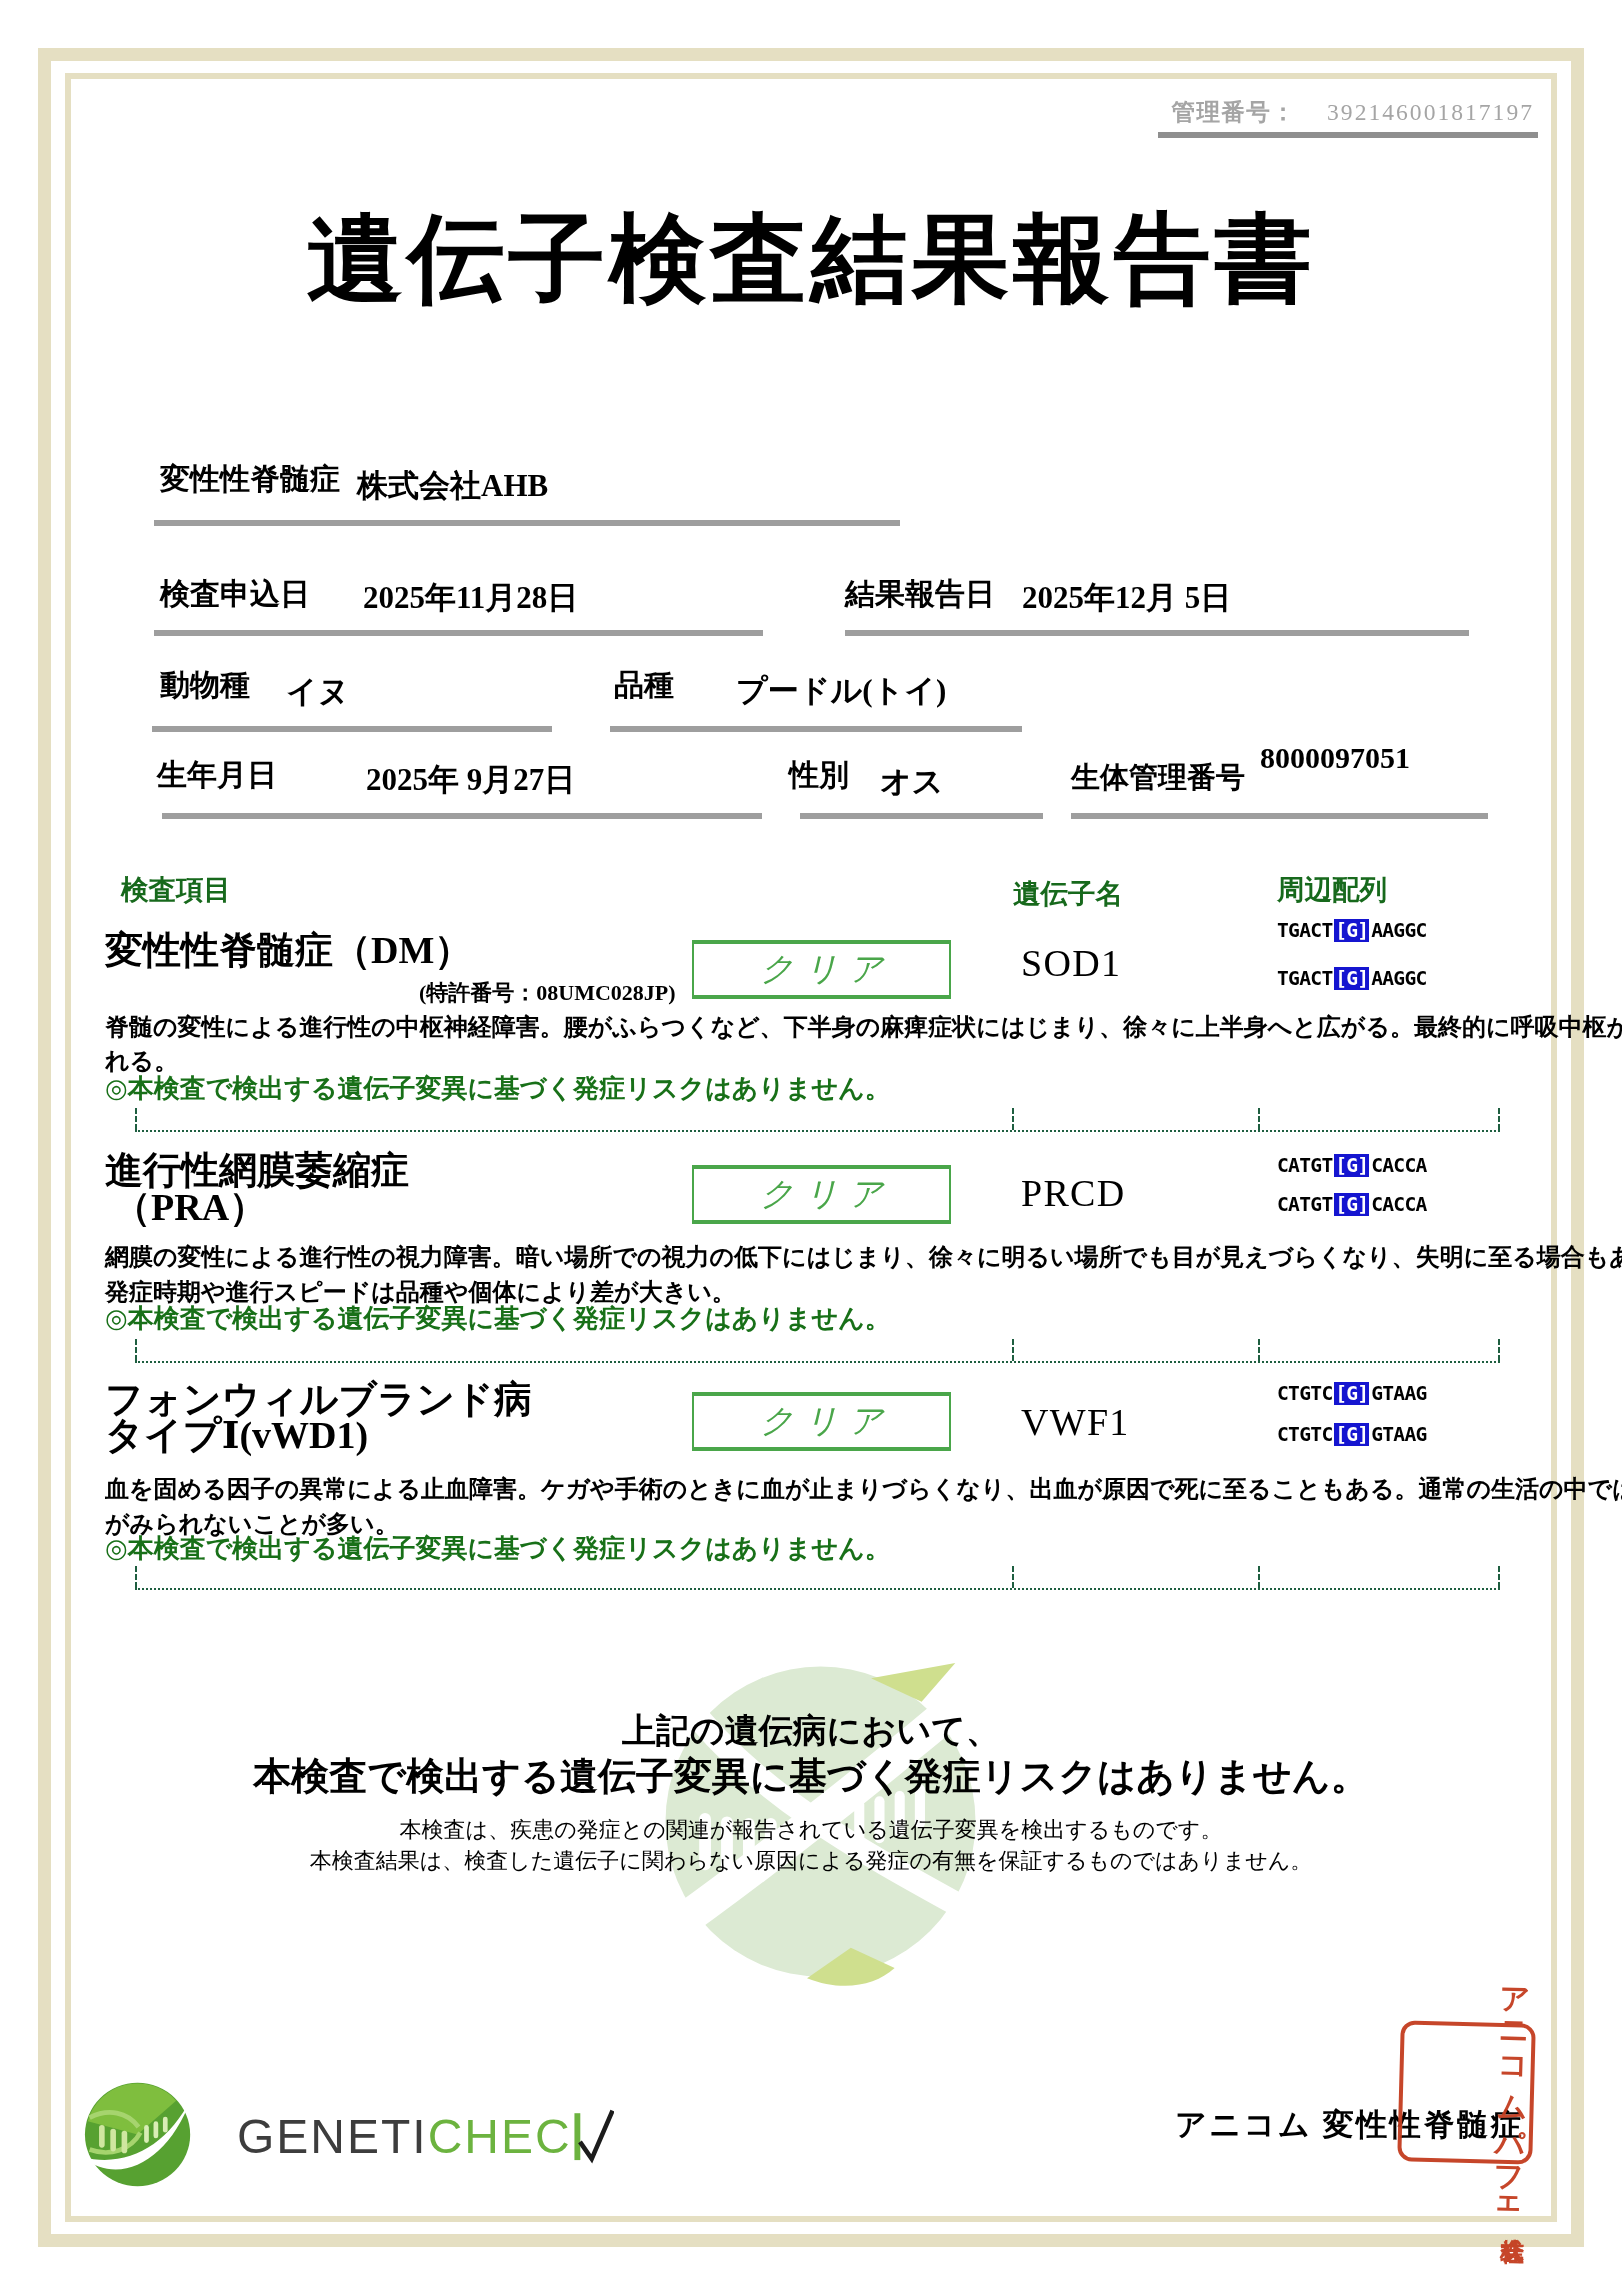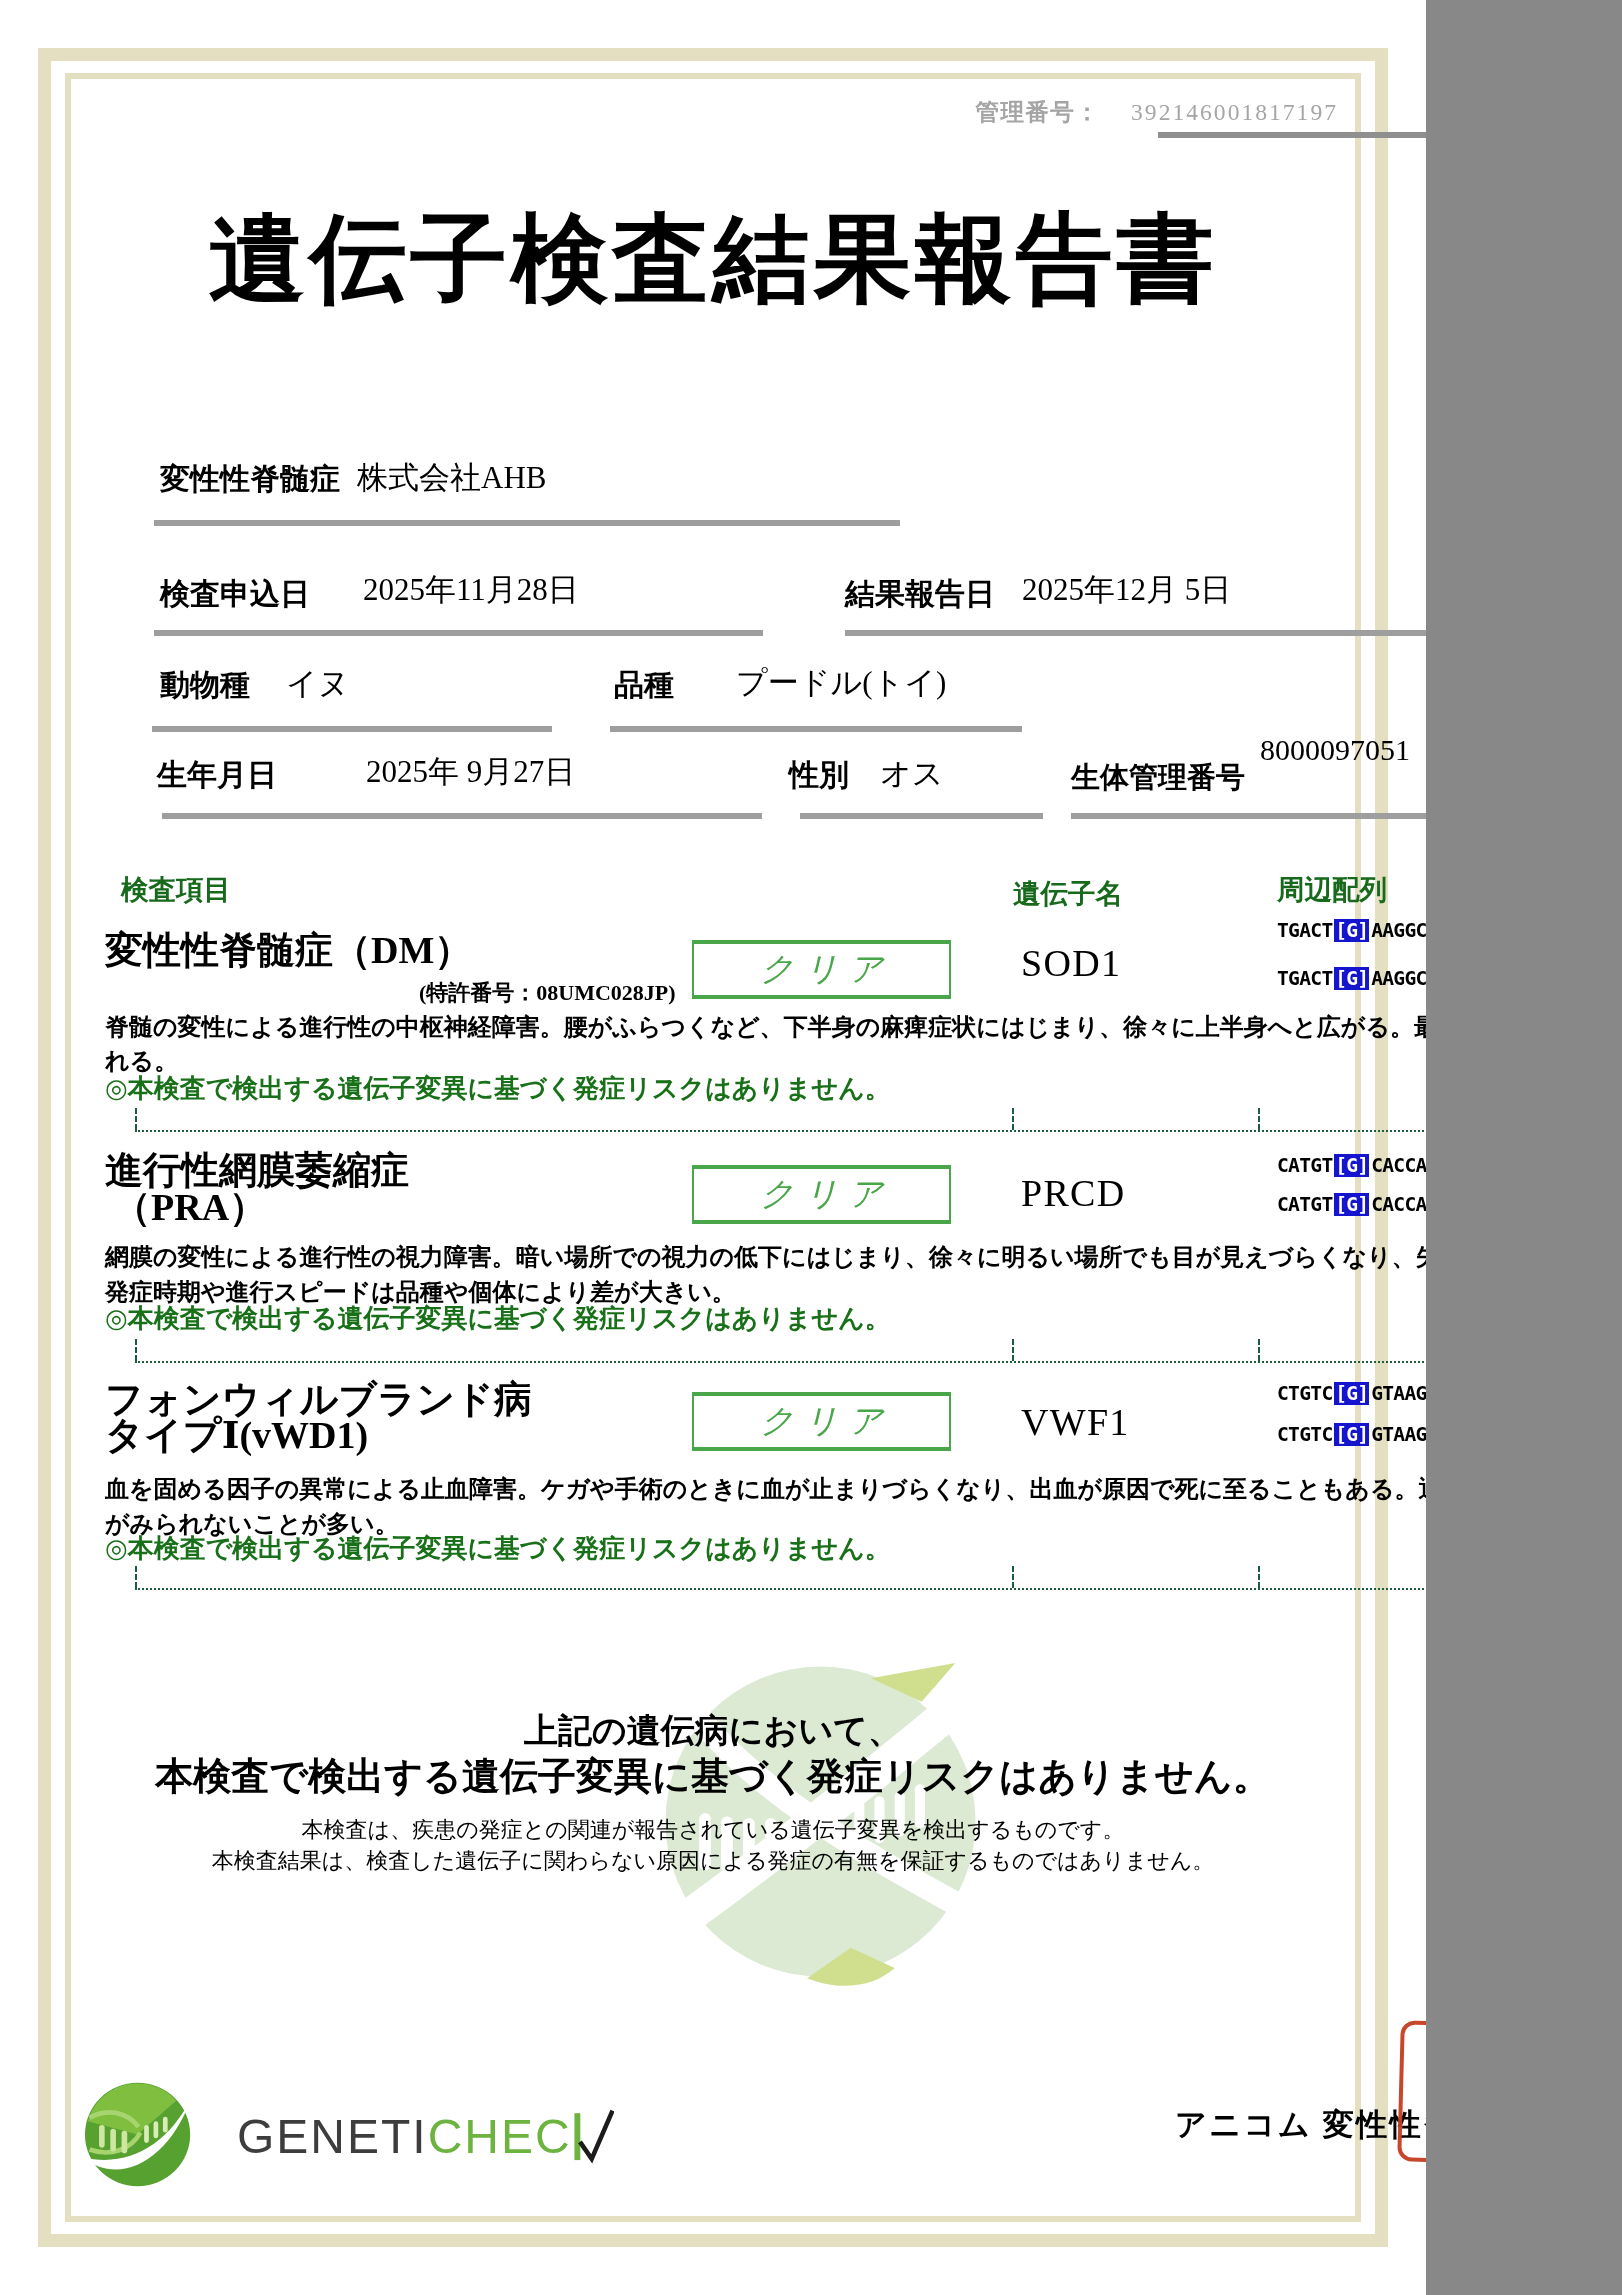--- a/index.html
+++ b/index.html
@@ -1,32 +1,32 @@
 <!DOCTYPE html>
 <html style="font-size:10.5px"><head>
 <meta charset="utf-8">
 <style>
   html,body{margin:0;padding:0;background:#888;}
-  #page{position:relative;width:1426px;height:2295px;background:#ffffff;overflow:hidden;
+  #page{position:relative;width:1622px;height:2295px;background:#ffffff;overflow:hidden;
         font-family:"Liberation Serif","DejaVu Serif",serif;color:#000;}
   .abs{position:absolute;white-space:nowrap;}
   
   .frame-outer{position:absolute;left:38px;top:48px;right:38px;bottom:48px;
                border:13px solid #e5dfc2;pointer-events:none;}
   .frame-inner{position:absolute;left:65px;top:73px;right:65px;bottom:73px;
                border:6.5px solid #e5dfc2;pointer-events:none;}
   
   .mgmt{top:96px;right:88px;font-size:23.6px;font-weight:600;color:#a5a5a5;letter-spacing:1.3px;}
   .mgmt .num{margin-left:31px;letter-spacing:2px;font-weight:500;}
   .mgmt-line{left:1158px;top:132px;width:380px;height:5.9px;background:#8f8f8f;}
   
   .title{left:0;right:0;top:195px;text-align:center;font-size:97px;font-weight:700;letter-spacing:3.9px;}
   
   .flabel{font-size:30px;font-weight:700;}
-  .fvalue{font-size:31px;font-weight:400;}
+  .fvalue{font-size:31px;font-weight:700;margin-top:8px;}
   .uline{height:5.9px;background:#9e9e9e;}
   
   .ghead{font-size:27.5px;font-weight:700;color:#17691c;}
   .tname{font-size:38px;font-weight:700;}
   .patent{font-size:22px;font-weight:600;}
   .gene{font-size:38px;font-weight:500;letter-spacing:1.3px;}
   .seq{font-family:"DejaVu Sans Mono",monospace;font-size:19.6px;font-weight:600;letter-spacing:-0.7px;}
   .seq .hl{background:#1515d0;color:#fff;padding:0 0.7px;margin:0 2px;}
   .clear-btn{width:259px;height:59px;border:solid #4aa64a;border-width:4.6px 2.6px;box-sizing:border-box;
              display:flex;align-items:center;justify-content:center;

